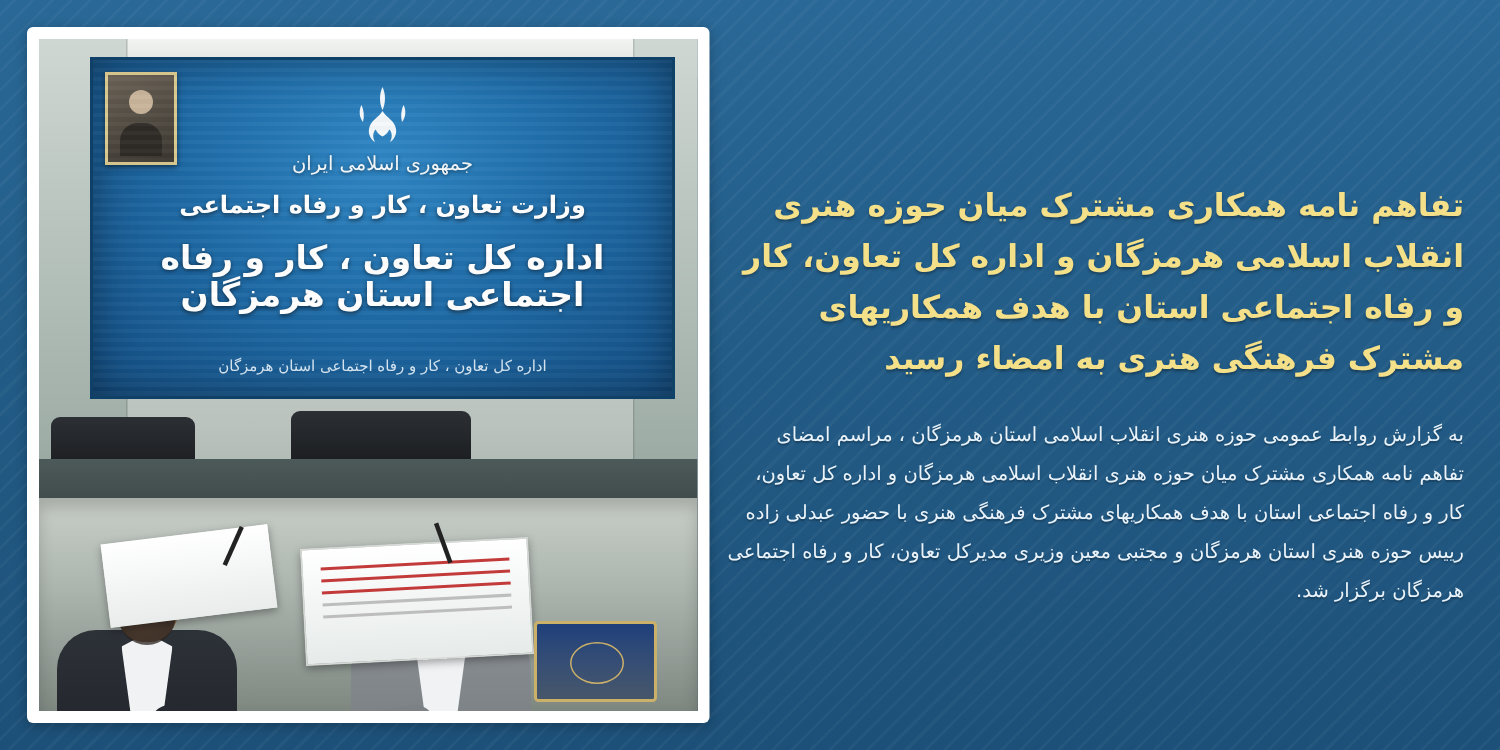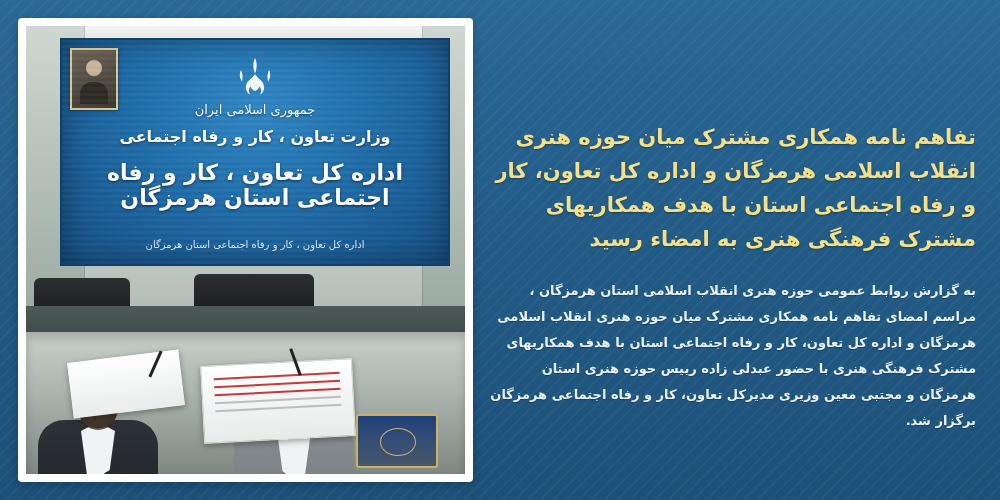--- a/index.html
+++ b/index.html
@@ -354,21 +354,20 @@
     font-weight: bold;
     margin: 0 0 22px 0;
     text-shadow: 0 1px 2px rgba(0,0,0,0.35);
   }
   .body-text {
     color: #eaf3fa;
     font-size: 13px;
     line-height: 2.0;
     margin: 0;
     text-shadow: 0 1px 1px rgba(0,0,0,0.25);
-    font-weight: bold;
   }
 </style>
 </head>
 <body>
 
 <div class="banner">
   <div class="banner-bg"></div>
 
   <div class="photo-card">
     <div class="photo">

